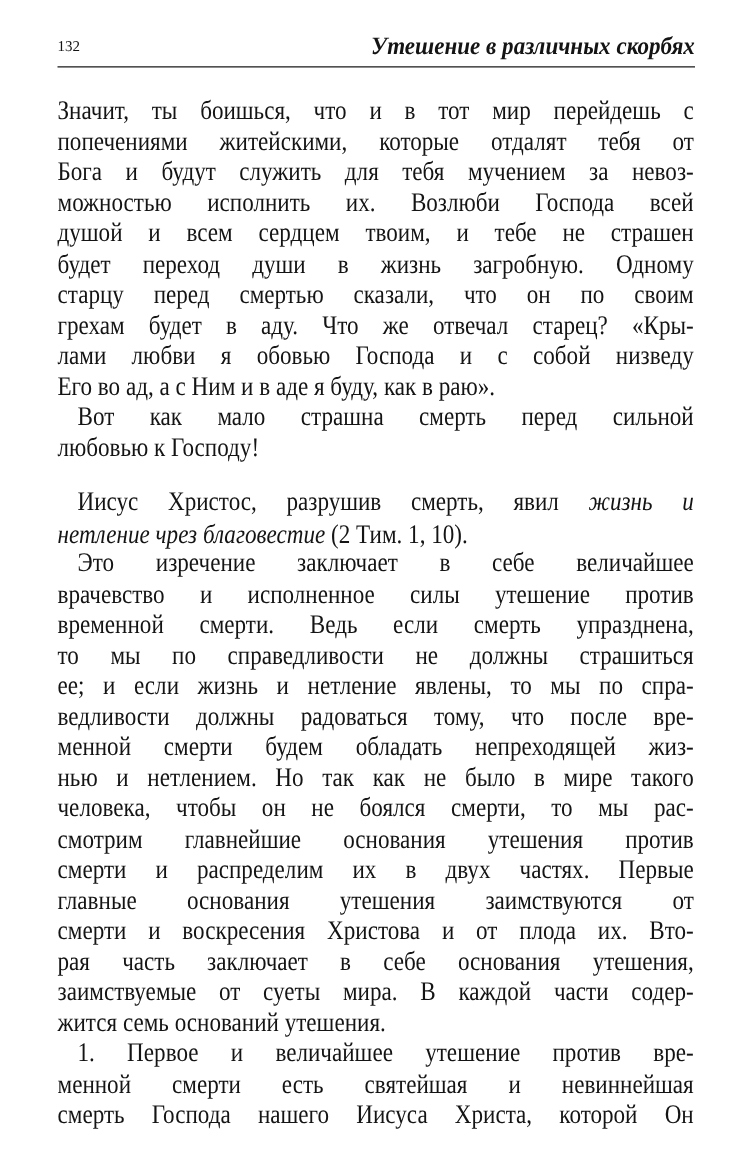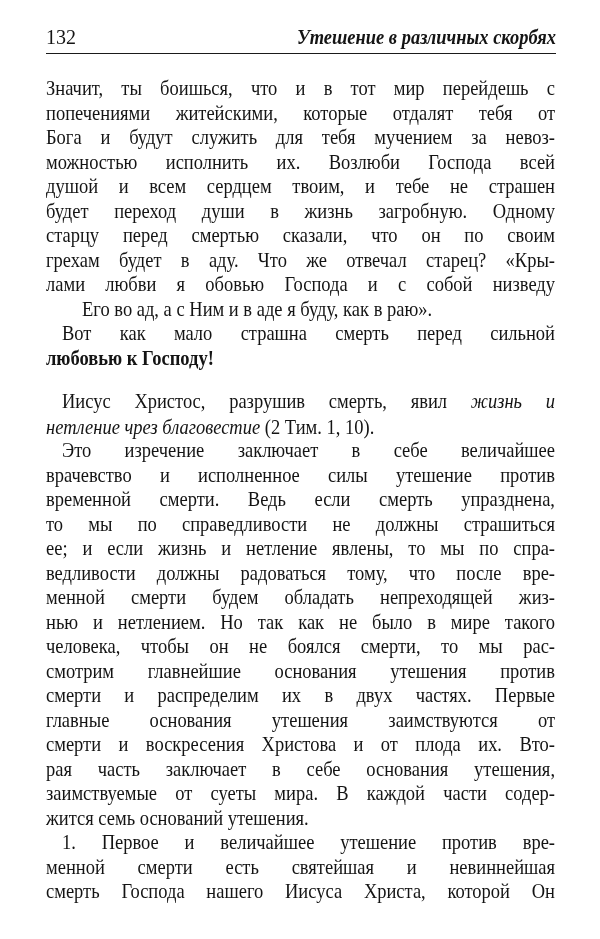--- a/index.html
+++ b/index.html
@@ -19,21 +19,21 @@
     position: absolute;
     left: 46px;
     top: 0;
     width: 510px;
     height: 54px;
   }
   .page-number {
     position: absolute;
     left: 0;
     top: 25px;
-    font-size: 20px;
+    font-size: 12px;
     line-height: 24px;
     white-space: nowrap;
   }
   .running-title {
     position: absolute;
     right: 0;
     top: 25px;
     font-size: 20px;
     line-height: 24px;
     font-style: italic;
@@ -84,23 +84,23 @@
 
 <div class="line" style="top: 76px;"><span class="inner" style="word-spacing: 15.8265px; transform: scaleX(0.860002);">Значит, ты боишься, что и в тот мир перейдешь с</span></div>
     <div class="line" style="top: 100.5px;"><span class="inner" style="word-spacing: 24.2565px; transform: scaleX(0.860002);">попечениями житейскими, которые отдалят тебя от</span></div>
     <div class="line" style="top: 125px;"><span class="inner" style="word-spacing: 16.4806px; transform: scaleX(0.860002);">Бога и будут служить для тебя мучением за невоз-</span></div>
     <div class="line" style="top: 149.5px;"><span class="inner" style="word-spacing: 27.5846px; transform: scaleX(0.860002);">можностью исполнить их. Возлюби Господа всей</span></div>
     <div class="line" style="top: 174px;"><span class="inner" style="word-spacing: 18.629px; transform: scaleX(0.860002);">душой и всем сердцем твоим, и тебе не страшен</span></div>
     <div class="line" style="top: 198.5px;"><span class="inner" style="word-spacing: 24.4533px; transform: scaleX(0.860002);">будет переход души в жизнь загробную. Одному</span></div>
     <div class="line" style="top: 223px;"><span class="inner" style="word-spacing: 22.3461px; transform: scaleX(0.860002);">старцу перед смертью сказали, что он по своим</span></div>
     <div class="line" style="top: 247.5px;"><span class="inner" style="word-spacing: 17.0958px; transform: scaleX(0.860002);">грехам будет в аду. Что же отвечал старец? «Кры-</span></div>
     <div class="line" style="top: 272px;"><span class="inner" style="word-spacing: 18.1544px; transform: scaleX(0.860002);">лами любви я обовью Господа и с собой низведу</span></div>
-    <div class="line" style="top: 296.5px; margin-left: 36px;"><span class="inner" style="transform: scaleX(0.86);">Его во ад, а с Ним и в аде я буду, как в раю».</span></div>
+    <div class="line" style="top: 296.5px;"><span class="inner" style="transform: scaleX(0.86);">Его во ад, а с Ним и в аде я буду, как в раю».</span></div>
     <div class="line indent" style="top: 321px;"><span class="inner" style="word-spacing: 27.5374px; transform: scaleX(0.859985);">Вот как мало страшна смерть перед сильной</span></div>
-    <div class="line" style="top: 345.5px; font-weight: bold;"><span class="inner" style="transform: scaleX(0.86);">любовью к Господу!</span></div>
+    <div class="line" style="top: 345.5px;"><span class="inner" style="transform: scaleX(0.86);">любовью к Господу!</span></div>
     <div class="line indent" style="top: 389px;"><span class="inner" style="word-spacing: 22.2015px; transform: scaleX(0.859985);"><span>Иисус Христос, разрушив смерть, явил </span><span class="it">жизнь и</span></span></div>
     <div class="line" style="top: 415px;"><span class="inner" style="transform: scaleX(0.86);"><span class="it">нетление чрез благовестие</span><span> (2 Тим. 1, 10).</span></span></div>
     <div class="line indent" style="top: 438px;"><span class="inner" style="word-spacing: 33.3793px; transform: scaleX(0.860009);">Это изречение заключает в себе величайшее</span></div>
     <div class="line" style="top: 462.5px;"><span class="inner" style="word-spacing: 27.4221px; transform: scaleX(0.860002);">врачевство и исполненное силы утешение против</span></div>
     <div class="line" style="top: 487px;"><span class="inner" style="word-spacing: 27.8127px; transform: scaleX(0.860002);">временной смерти. Ведь если смерть упразднена,</span></div>
     <div class="line" style="top: 511.5px;"><span class="inner" style="word-spacing: 23.9533px; transform: scaleX(0.860002);">то мы по справедливости не должны страшиться</span></div>
     <div class="line" style="top: 536px;"><span class="inner" style="word-spacing: 11.9251px; transform: scaleX(0.860002);">ее; и если жизнь и нетление явлены, то мы по спра-</span></div>
     <div class="line" style="top: 560.5px;"><span class="inner" style="word-spacing: 19.1799px; transform: scaleX(0.860002);">ведливости должны радоваться тому, что после вре-</span></div>
     <div class="line" style="top: 585px;"><span class="inner" style="word-spacing: 25.0565px; transform: scaleX(0.860002);">менной смерти будем обладать непреходящей жиз-</span></div>
     <div class="line" style="top: 609.5px;"><span class="inner" style="word-spacing: 11.9673px; transform: scaleX(0.860002);">нью и нетлением. Но так как не было в мире такого</span></div>

